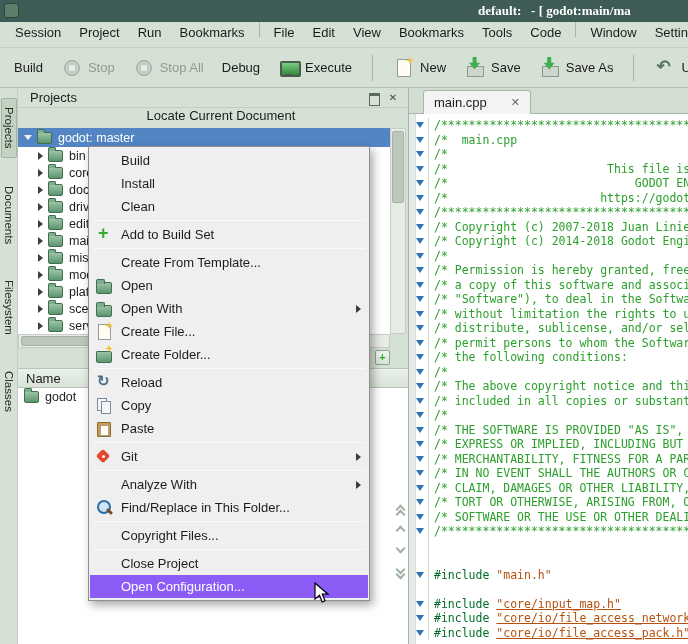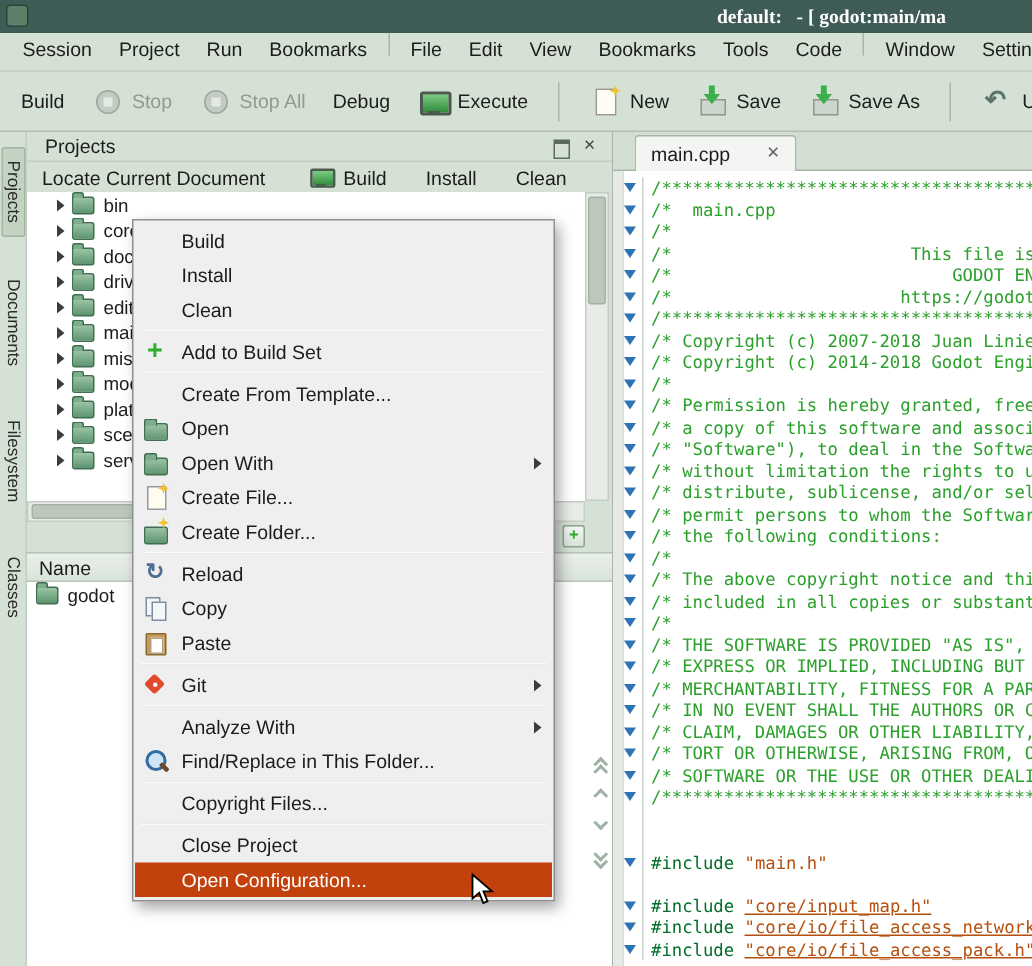--- a/index.html
+++ b/index.html
@@ -65,21 +65,21 @@
   .dock-tab { writing-mode:vertical-lr; font-size:11.5px; color:#2a2a2a; padding:8px 1px; margin:10px 0; white-space:nowrap; }
   .dock-tab.active { background:#c2d3c1; border:1px solid #a3b3a3; border-radius:2px; }
 
   
   .projects-panel { position:absolute; left:18px; top:88px; width:390px; bottom:0; background:#d6e1d5; }
   .panel-header { position:absolute; left:0; top:0; right:0; height:20px; display:flex; align-items:center; padding:0 8px; border-bottom:1px solid #c2cec2; }
   .ph-title { flex:1; padding-left:4px; }
   .ph-btn { width:14px; height:14px; margin-left:5px; position:relative; color:#3c4a44; font-size:10px; line-height:13px; text-align:center; }
   .ph-btn.float::before { content:""; position:absolute; left:2px; top:2px; width:9px; height:9px; border:1px solid #5a6a5f; border-top-width:3px; }
   .ph-btn.close::before { content:"✕"; }
-  .panel-toolbar { position:absolute; left:0; top:20px; right:0; height:20px; display:flex; align-items:center; gap:26px; padding:0 10px; }
+  .panel-toolbar { position:absolute; left:16px; top:20px; right:0; height:20px; display:flex; align-items:center; gap:12px; padding:0 10px;flex-direction:column; }
   .pt-btn { display:flex; align-items:center; gap:4px; white-space:nowrap; }
 
   .tree-area { position:absolute; left:0; top:40px; width:372px; height:206px; background:#fff; overflow:hidden; }
   .tree-row { display:flex; align-items:center; height:17px; padding-left:20px; font-size:12.5px; white-space:nowrap; }
   .tree-row.root { height:19px; padding-left:6px; background:#5385c5; color:#fff; }
   .exp { width:0; height:0; margin-right:5px; flex:0 0 auto; }
   .exp.collapsed { border-top:4px solid transparent; border-bottom:4px solid transparent; border-left:5px solid #3c3c3c; }
   .exp.expanded { border-left:4px solid transparent; border-right:4px solid transparent; border-top:5px solid #f2f2f2; }
   .folder-icon { width:15px; height:12px; position:relative; flex:0 0 15px; margin-right:6px;
     background:linear-gradient(180deg,#9cc4a4,#5d9570); border:1px solid #3f6e50; border-radius:1px 2px 2px 2px; }
@@ -129,21 +129,21 @@
   .code-text { padding-left:5px; font-family:"DejaVu Sans Mono", monospace; font-size:11.5px; white-space:pre; }
   .tok-comment { color:#2ca02c; }
   .tok-pp { color:#006e28; }
   .tok-str { color:#b5500f; }
   .tok-str.link { text-decoration:underline; }
 
   
   .context-menu { position:absolute; left:88px; top:146px; width:282px; background:#efefef; border:1px solid #8f8f8f;
     box-shadow:3px 4px 9px rgba(0,0,0,0.35); padding:2px 1px; z-index:50; }
   .cm-item { display:flex; align-items:center; height:23px; padding:0 7px 0 4px; }
-  .cm-item.hl { background:#c2410c; color:#fff; }
+  .cm-item.hl { background:#8b5cf6; color:#fff; }
   .cm-icon { width:20px; height:20px; flex:0 0 20px; margin-right:7px; position:relative; }
   .cm-label { flex:1; white-space:nowrap; overflow:hidden; }
   .cm-arrow { width:0; height:0; border-top:4px solid transparent; border-bottom:4px solid transparent; border-left:5px solid #3c3c3c; }
   .cm-sep { height:1px; background:#c6c6c6; border-bottom:1px solid #fafafa; margin:2px 3px; }
 
   .cursor { position:absolute; left:314px; top:582px; z-index:99; }
 </style>
 </head>
 <body>
 
@@ -233,20 +233,25 @@
       </span>
       <span class="pt-btn">
         <span>Install</span>
       </span>
       <span class="pt-btn">
         <span>Clean</span>
       </span>
     </div>
 
     <div class="tree-area">
+      <div class="tree-row root">
+        <span class="exp expanded"></span>
+        <span class="folder-icon"></span>
+        <span class="tree-label">godot: master</span>
+      </div>
       <div id="tree-children">
           <div class="tree-row">
             <span class="exp collapsed"></span>
             <span class="folder-icon"></span>
             <span class="tree-label">bin</span>
           </div>
           <div class="tree-row">
             <span class="exp collapsed"></span>
             <span class="folder-icon"></span>
             <span class="tree-label">core</span>

